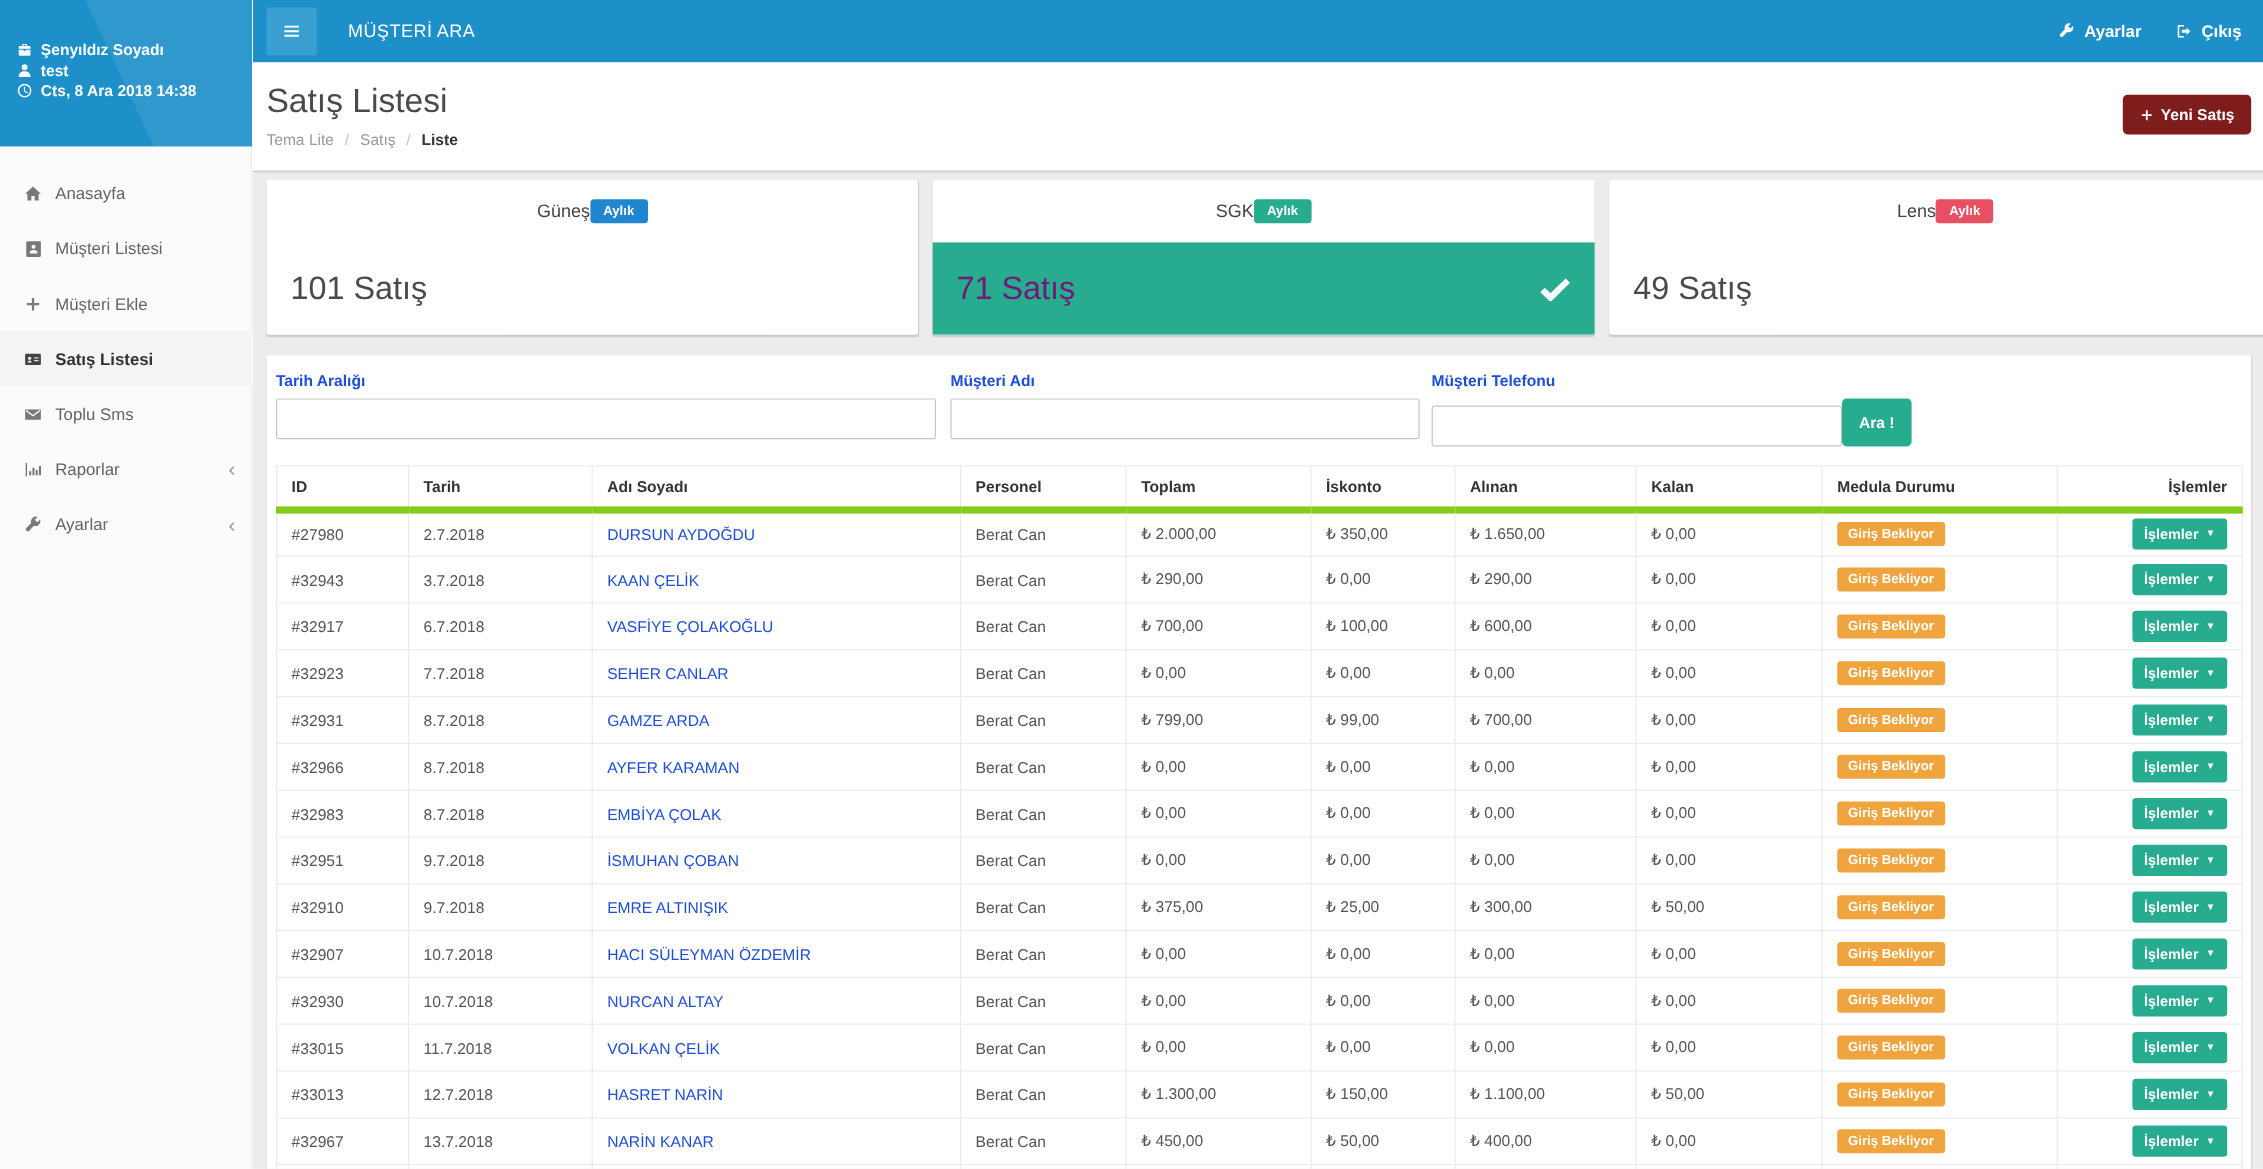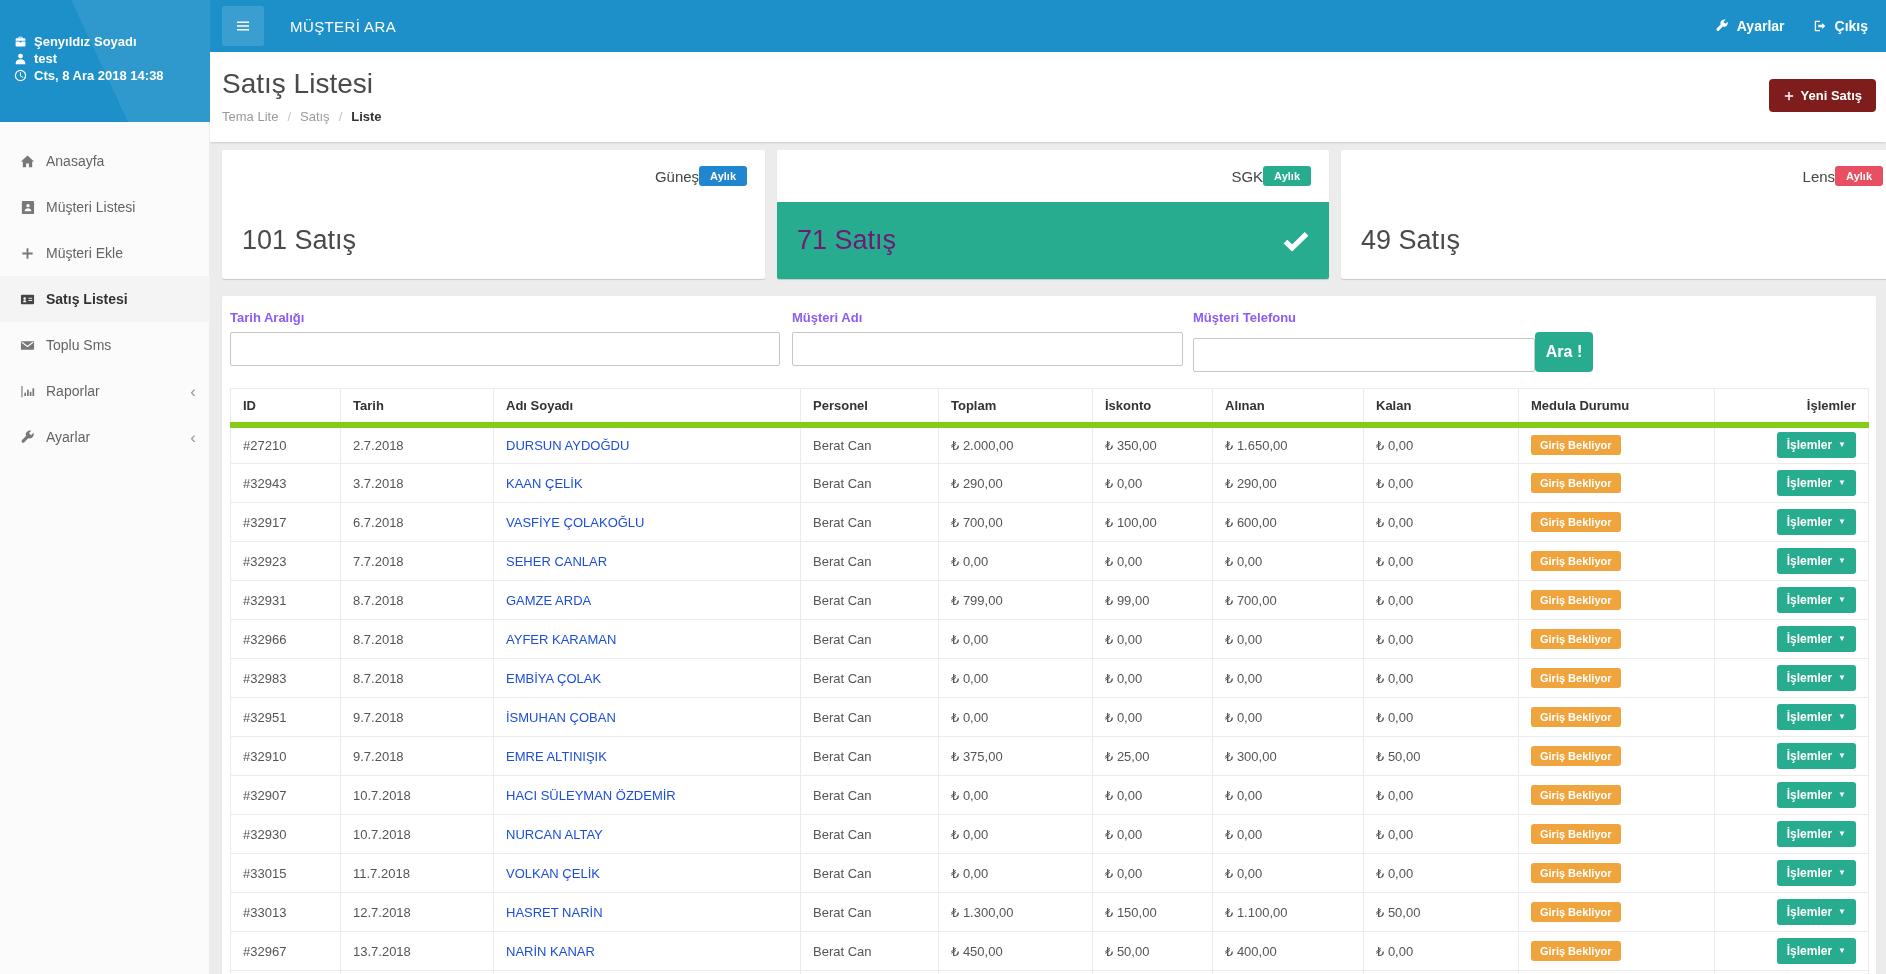--- a/index.html
+++ b/index.html
@@ -38,38 +38,38 @@
   .breadcrumb .sep { color:#c3c3c3; }
   .breadcrumb .current { color:#333; font-weight:bold; }
   .btn-new-sale { margin-left:auto; align-self:center; margin-right:2px; background:#7f1d1d; color:#fff; border:none; border-radius:4px; font-weight:bold; font-size:13px; font-family:inherit; padding:0 14px; height:33px; display:flex; align-items:center; gap:6px; cursor:pointer; }
   .btn-new-sale svg { width:12px; height:12px; fill:#fff; }
 
   
   .content { padding:8px 10px 0 12px; }
   .cards { display:flex; gap:12px; width:max-content; }
   .card { background:#fff; box-shadow:0 1px 1px rgba(0,0,0,.15); border-radius:2px; overflow:hidden; cursor:pointer; }
   .card.w1 { width:543px; } .card.w2 { width:552px; } .card.w3 { width:560px; }
-  .card-head { display:flex; align-items:center; justify-content:flex-end; height:52px; padding:0 18px; }
+  .card-head { display:flex; align-items:center; justify-content:center; height:52px; padding:0 18px; }
   .card-title { font-size:15px; color:#444; }
   .badge-pill { font-size:11px; font-weight:bold; color:#fff; border-radius:3px; padding:4px 11px; }
   .card-body { height:77px; display:flex; align-items:center; justify-content:space-between; padding:0 20px; font-size:27px; color:#4a4a4a; }
   .card.highlight .card-body { background:#28ac8f; color:#701a75; }
   .card-body .check svg { width:26px; height:20px; stroke:#fff; }
 
   
   .panel { margin-top:17px; background:#fff; box-shadow:0 1px 1px rgba(0,0,0,.15); border-radius:2px; padding:10px 8px 0 8px; }
   .filters { display:flex; align-items:flex-start; }
-  .fgroup label { display:block; font-size:13px; font-weight:bold; color:#8b5cf6; margin:4px 0 7px; }
+  .fgroup label { display:block; font-size:13px; font-weight:bold; color:#1d4ed8; margin:4px 0 7px; }
   .fgroup input { height:34px; border:1px solid #c6c6c6; border-radius:2px; padding:0 10px; font-size:14px; width:100%; outline:none; font-family:inherit; color:#444; background:#fff; }
   .fg1 { width:550px; margin-right:12px; }
   .fg2 { width:391px; margin-right:10px; }
   .fg3 { width:400px; }
   .phone-row { display:flex; align-items:flex-end; }
   .phone-row input { width:342px; }
-  .btn-search { background:#28ac8f; color:#fff; border:none; border-radius:4px; font-size:16px; font-weight:bold; font-family:inherit; width:58px; height:40px; margin-left:0; cursor:pointer; }
+  .btn-search { background:#28ac8f; color:#fff; border:none; border-radius:4px; font-size:13px; font-weight:bold; font-family:inherit; width:58px; height:40px; margin-left:0; cursor:pointer; }
 
   
   .sales-table { width:100%; border-collapse:collapse; margin-top:16px; table-layout:fixed; }
   .sales-table th, .sales-table td { border:1px solid #ebebeb; padding:0 12px; text-align:left; overflow:hidden; white-space:nowrap; }
   .sales-table th { height:36px; font-size:13px; color:#333; border-bottom:6px solid #84cc16; }
   .sales-table td { height:39px; font-size:13px; color:#555; }
   .sales-table td.name { color:#1d4ed8; }
   .sales-table th.r, .sales-table td.r { text-align:right; }
   .badge-medula { background:#efa43e; color:#fff; font-size:11px; font-weight:bold; padding:4px 9px; border-radius:3px; display:inline-block; }
   .btn-actions { background:#28ac8f; color:#fff; border:none; border-radius:3px; font-size:12px; font-weight:bold; font-family:inherit; padding:6px 10px; cursor:pointer; display:inline-flex; align-items:center; gap:6px; }
@@ -279,21 +279,21 @@
             <th>İskonto</th>
             <th>Alınan</th>
             <th>Kalan</th>
             <th>Medula Durumu</th>
             <th class="r">İşlemler</th>
           </tr>
         </thead>
         <tbody>
 
             <tr>
-              <td>#27210</td>
+              <td>#27980</td>
               <td>2.7.2018</td>
               <td class="name">DURSUN AYDOĞDU</td>
               <td>Berat Can</td>
               <td>₺ 2.000,00</td>
               <td>₺ 350,00</td>
               <td>₺ 1.650,00</td>
               <td>₺ 0,00</td>
               <td>
                 <span class="badge-medula">Giriş Bekliyor</span>
               </td>

